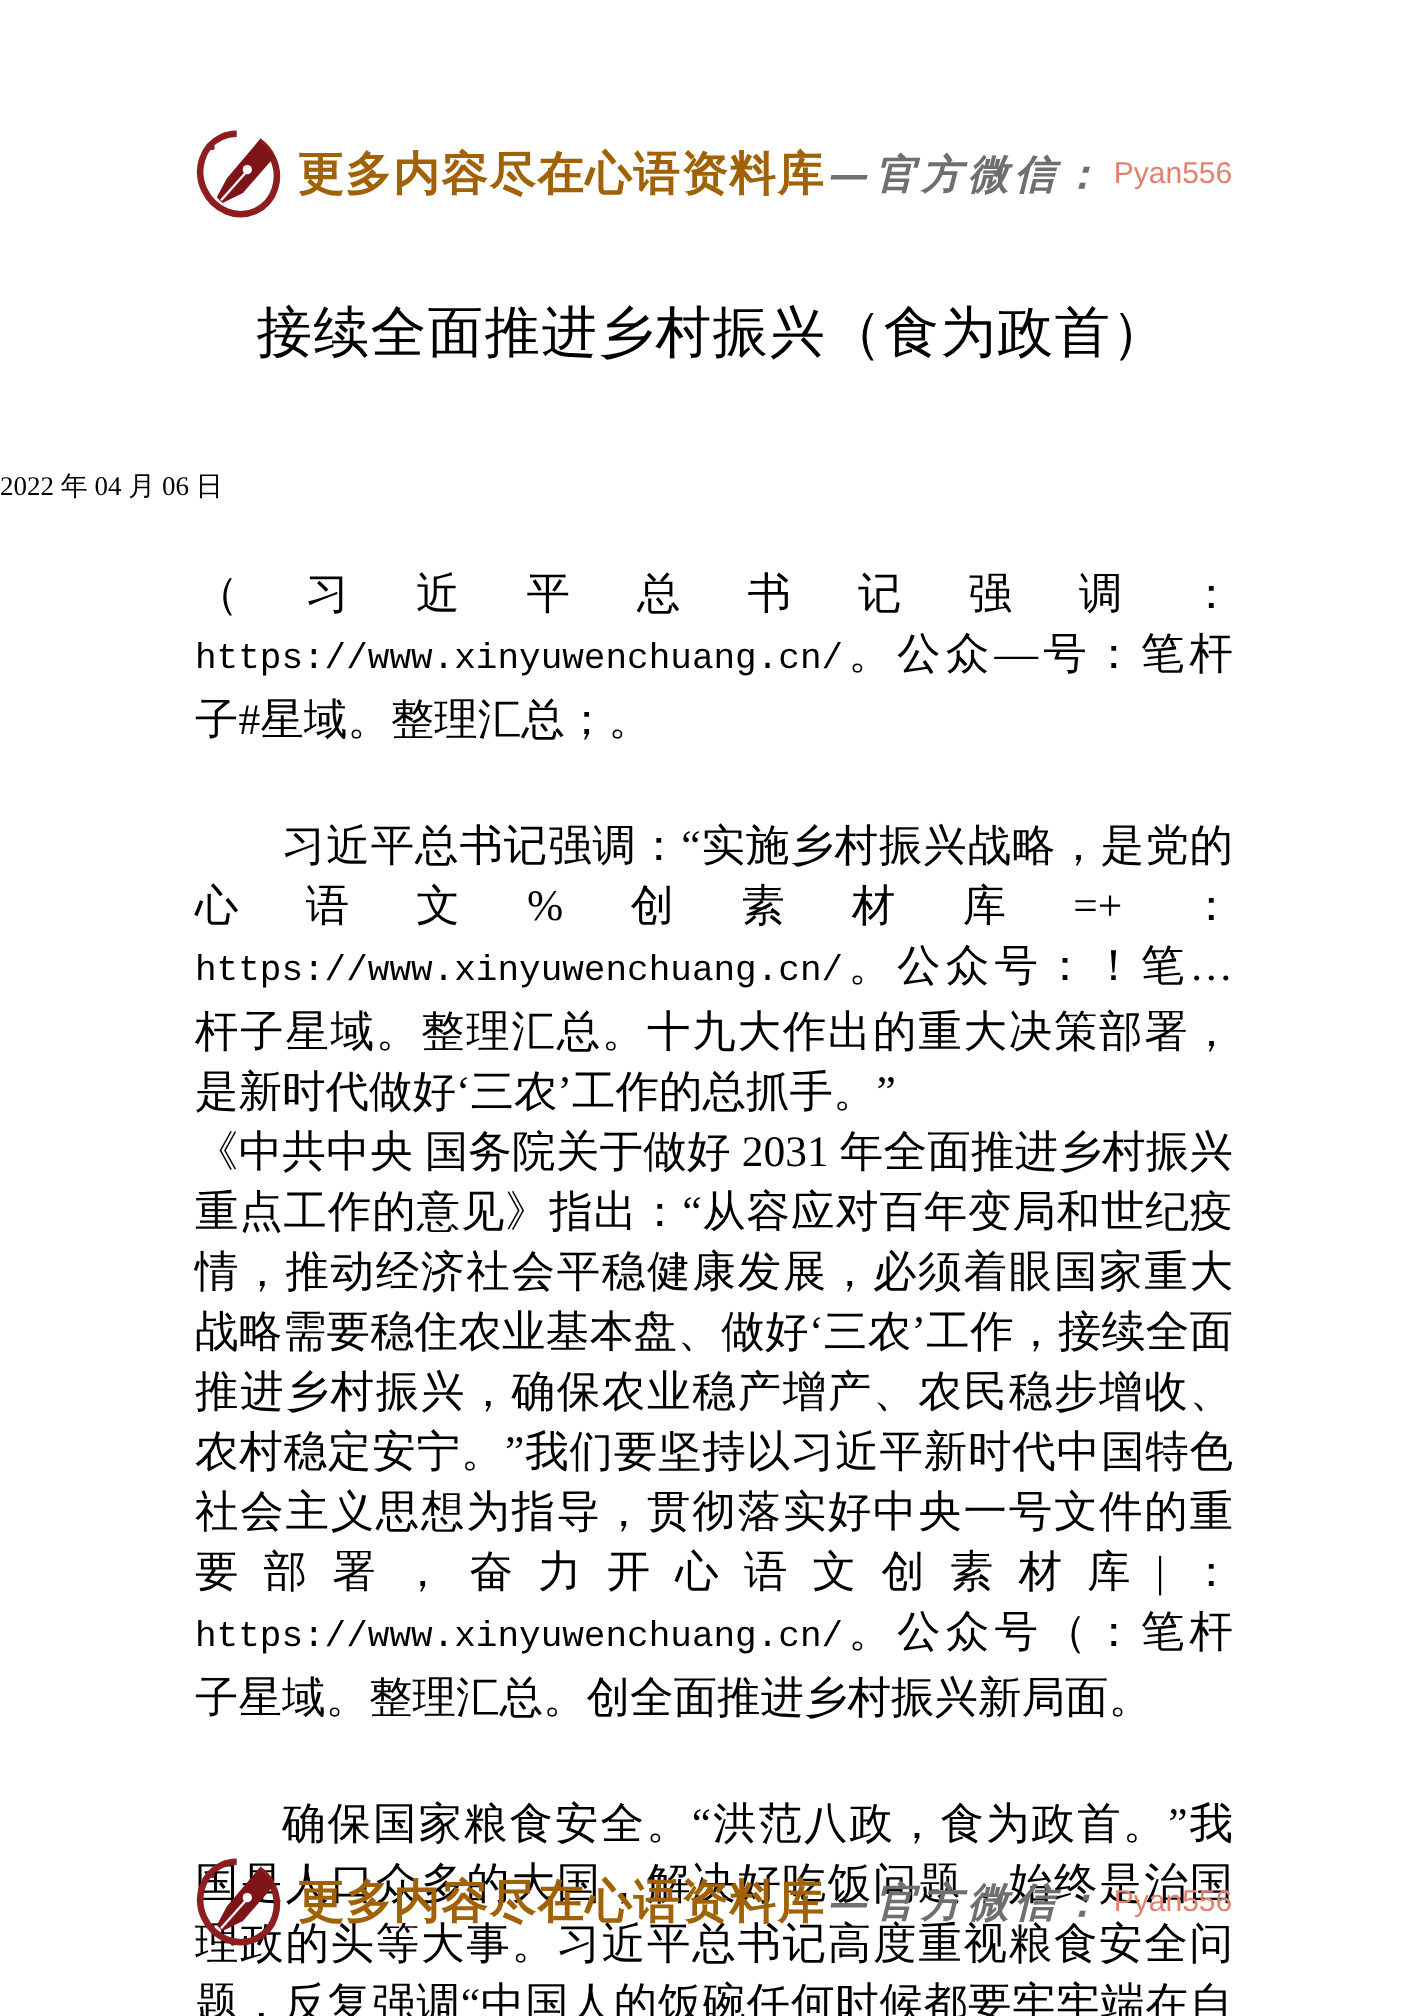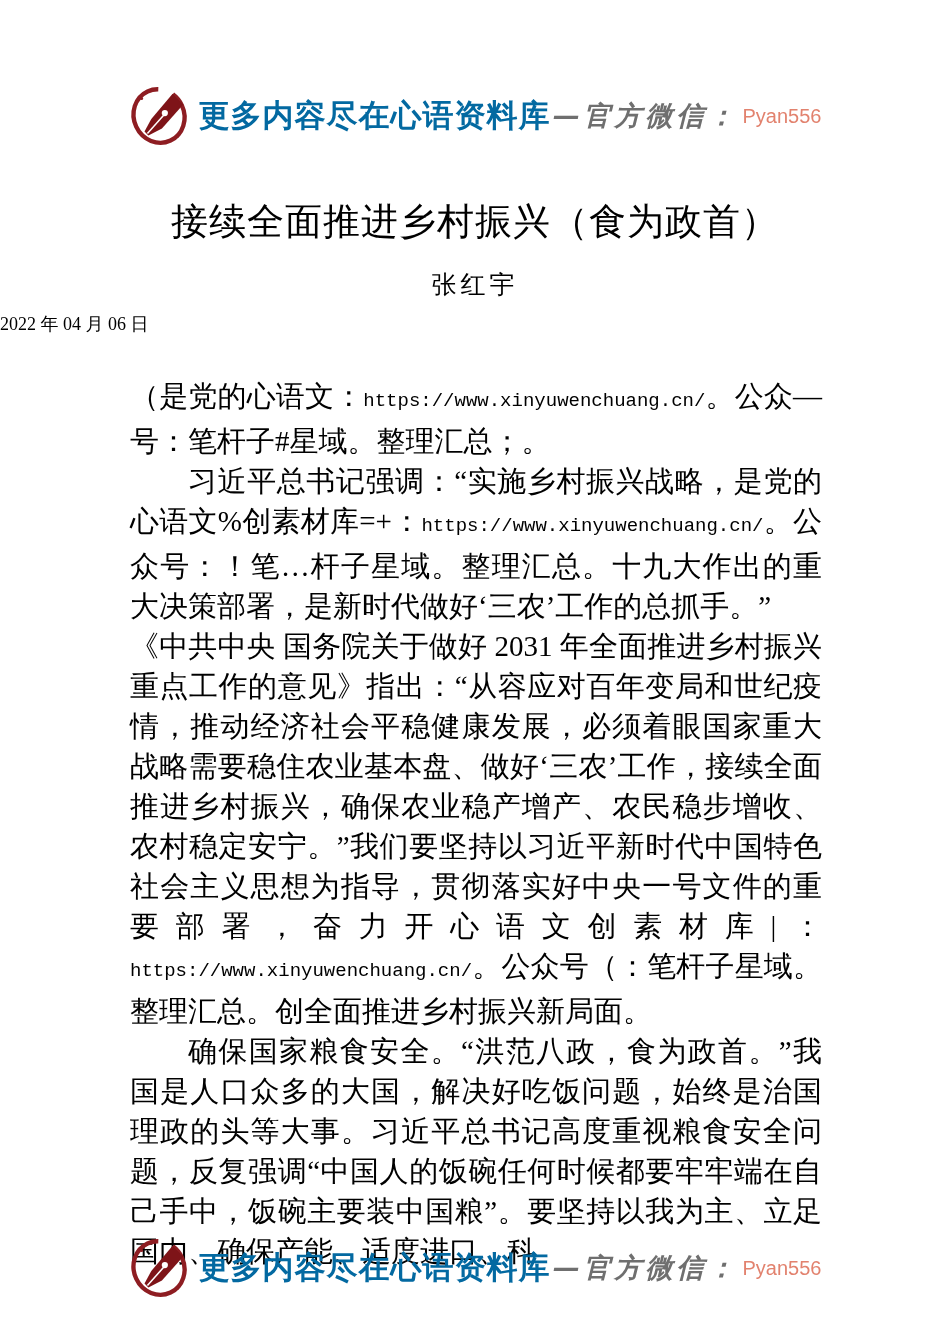--- a/index.html
+++ b/index.html
@@ -15,21 +15,21 @@
   .watermark {
     position:absolute; left:0; width:100%;
     display:flex; align-items:center; justify-content:center;
     white-space:nowrap;
   }
   .watermark.header { top:84px; }
   .watermark.footer { top:1236px; }
   .wm-logo { width:62px; height:64px; margin-right:8px; flex:0 0 auto; }
   .wm-logo svg { width:100%; height:100%; display:block; }
   .wm-brand {
-    color:#0369a1; font-size:31px; font-weight:bold;
+    color:#a16207; font-size:31px; font-weight:bold;
     letter-spacing:1px;
     font-family:"Liberation Serif","DejaVu Serif",serif;
   }
   .wm-label {
     color:#6F6F6F; font-size:27px; font-style:italic;
     letter-spacing:4px; margin-left:2px;
     font-family:"DejaVu Serif","Liberation Serif",serif;
     font-weight:bold;
   }
   .wm-id {
@@ -50,24 +50,24 @@
     position:absolute; top:312px; left:0; width:100%;
     text-align:left; font-size:18px;
   }
   
   .doc-body {
     position:absolute; top:376px; left:130px; width:692px;
     font-size:29px; line-height:40px;
     text-align:justify; text-justify:inter-ideograph;
   }
   .doc-body p { margin:0; padding:0; }
-  .doc-body p.indent { text-indent:2em; }
+  .doc-body p.indent { text-indent:2em;margin-top:44px; }
   .url {
     font-family:"Liberation Mono","DejaVu Sans Mono",monospace;
-    font-size:19px; letter-spacing:0;
+    font-size:24px; letter-spacing:0;
   }
   .lead {
     font-family:"Liberation Sans","DejaVu Sans",sans-serif;
     font-weight:normal;
   }
 </style>
 </head>
 <body>
 
 <div class="page">
@@ -82,25 +82,24 @@
         <circle cx="13" cy="15" r="1.6" fill="#8E1D22"></circle>
         <circle cx="50" cy="54" r="1.6" fill="#8E1D22"></circle>
       </svg>
     </span>
     <span class="wm-brand">更多内容尽在心语资料库</span>
     <span class="wm-label">—官方微信：</span>
     <span class="wm-id">Pyan556</span>
   </div>
 
   <h1 class="doc-title">接续全面推进乡村振兴（食为政首）</h1>
-  <div class="doc-author">张红宇</div>
   <div class="doc-date">2022 年 04 月 06 日</div>
 
   <div class="doc-body">
-    <p><span>（是党的心语文：</span><span class="url">https://www.xinyuwenchuang.cn/</span><span>。公众—号：笔杆子#星域。整理汇总；。</span></p>
+    <p><span>（习近平总书记强调：</span><span class="url">https://www.xinyuwenchuang.cn/</span><span>。公众—号：笔杆子#星域。整理汇总；。</span></p>
 
     <p class="indent"><span>习近平总书记强调：“实施乡村振兴战略，是党的心语文%创素材库=+：</span><span class="url">https://www.xinyuwenchuang.cn/</span><span>。公众号：！笔…杆子星域。整理汇总。十九大作出的重大决策部署，是新时代做好‘三农’工作的总抓手。”</span></p>
 
     <p><span>《中共中央 国务院关于做好 2031 年全面推进乡村振兴重点工作的意见》指出：“从容应对百年变局和世纪疫情，推动经济社会平稳健康发展，必须着眼国家重大战略需要稳住农业基本盘、做好‘三农’工作，接续全面推进乡村振兴，确保农业稳产增产、农民稳步增收、农村稳定安宁。”我们要坚持以习近平新时代中国特色社会主义思想为指导，贯彻落实好中央一号文件的重要部署，奋力开心语文创素材库|：</span><span class="url">https://www.xinyuwenchuang.cn/</span><span>。公众号（：笔杆子星域。整理汇总。创全面推进乡村振兴新局面。</span></p>
 
     <p class="indent"><b class="lead">确保国家粮食安全。</b><span>“洪范八政，食为政首。”我国是人口众多的大国，解决好吃饭问题，始终是治国理政的头等大事。习近平总书记高度重视粮食安全问题，反复强调“中国人的饭碗任何时候都要牢牢端在自己手中，饭碗主要装中国粮”。要坚持以我为主、立足国内、确保产能、适度进口、科</span></p>
   </div>
 
   <div class="watermark footer">
     <span class="wm-logo">

